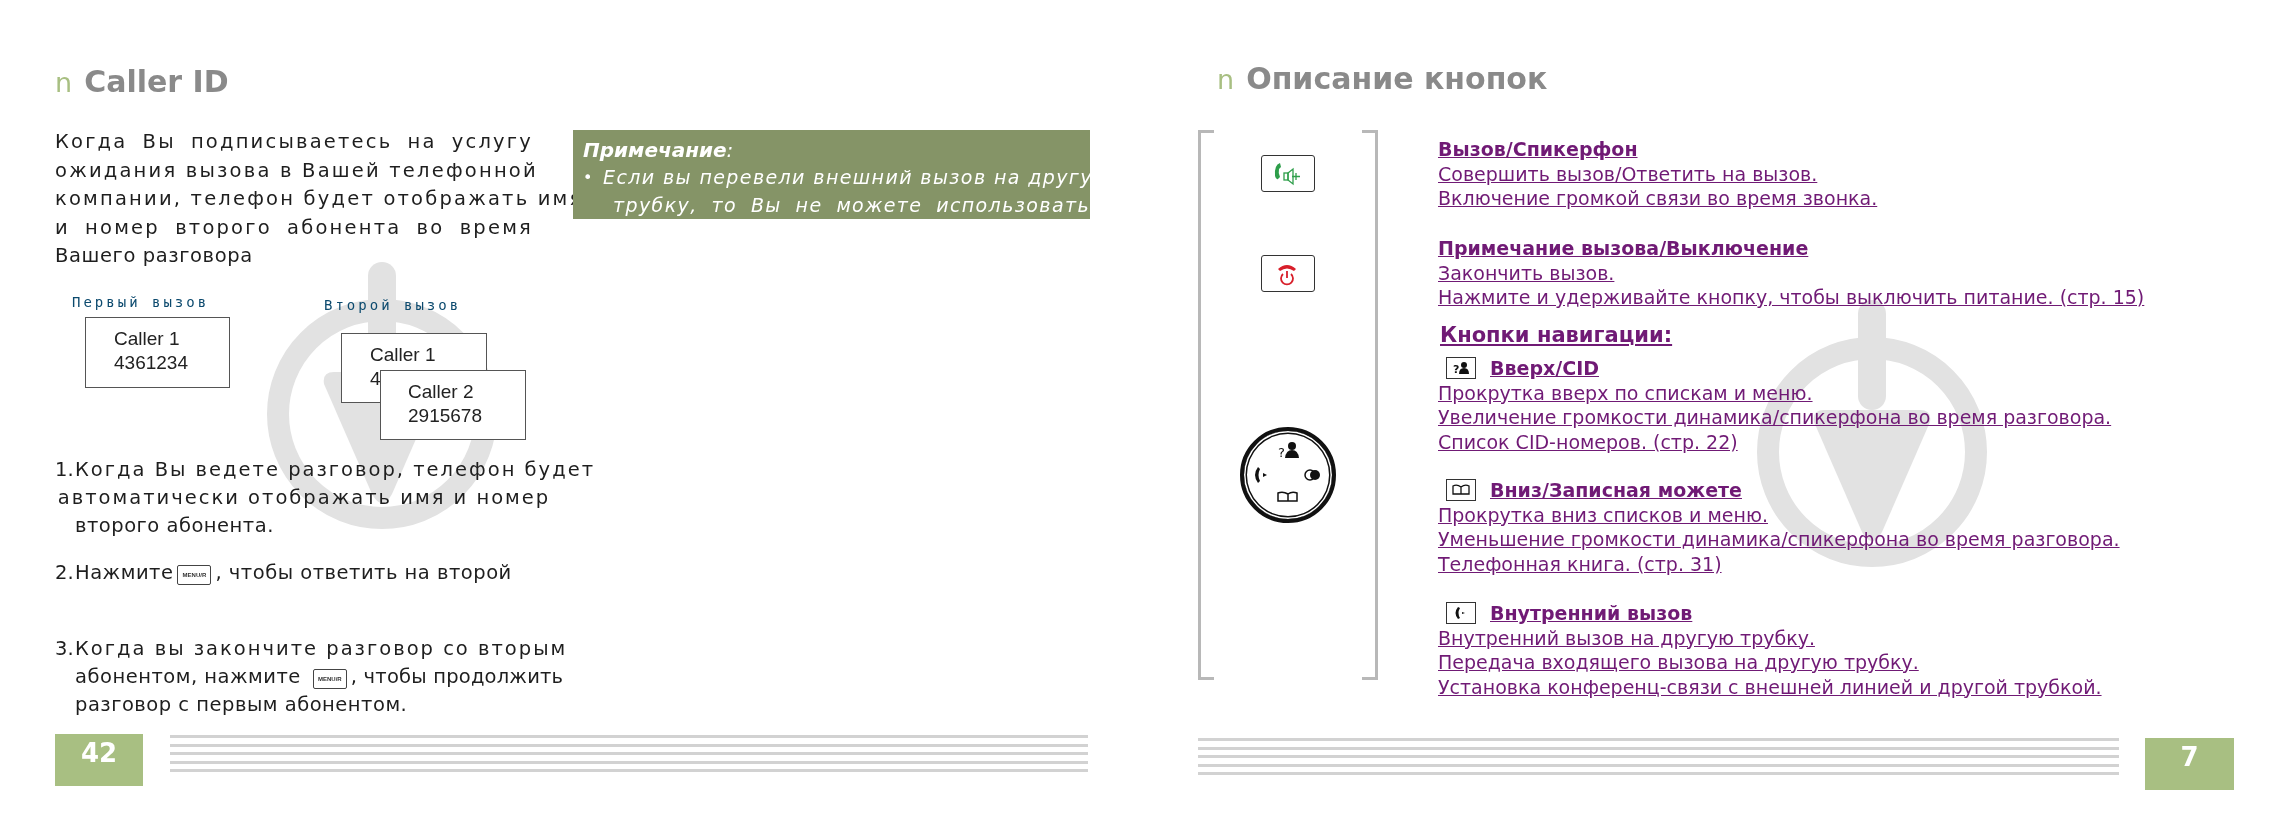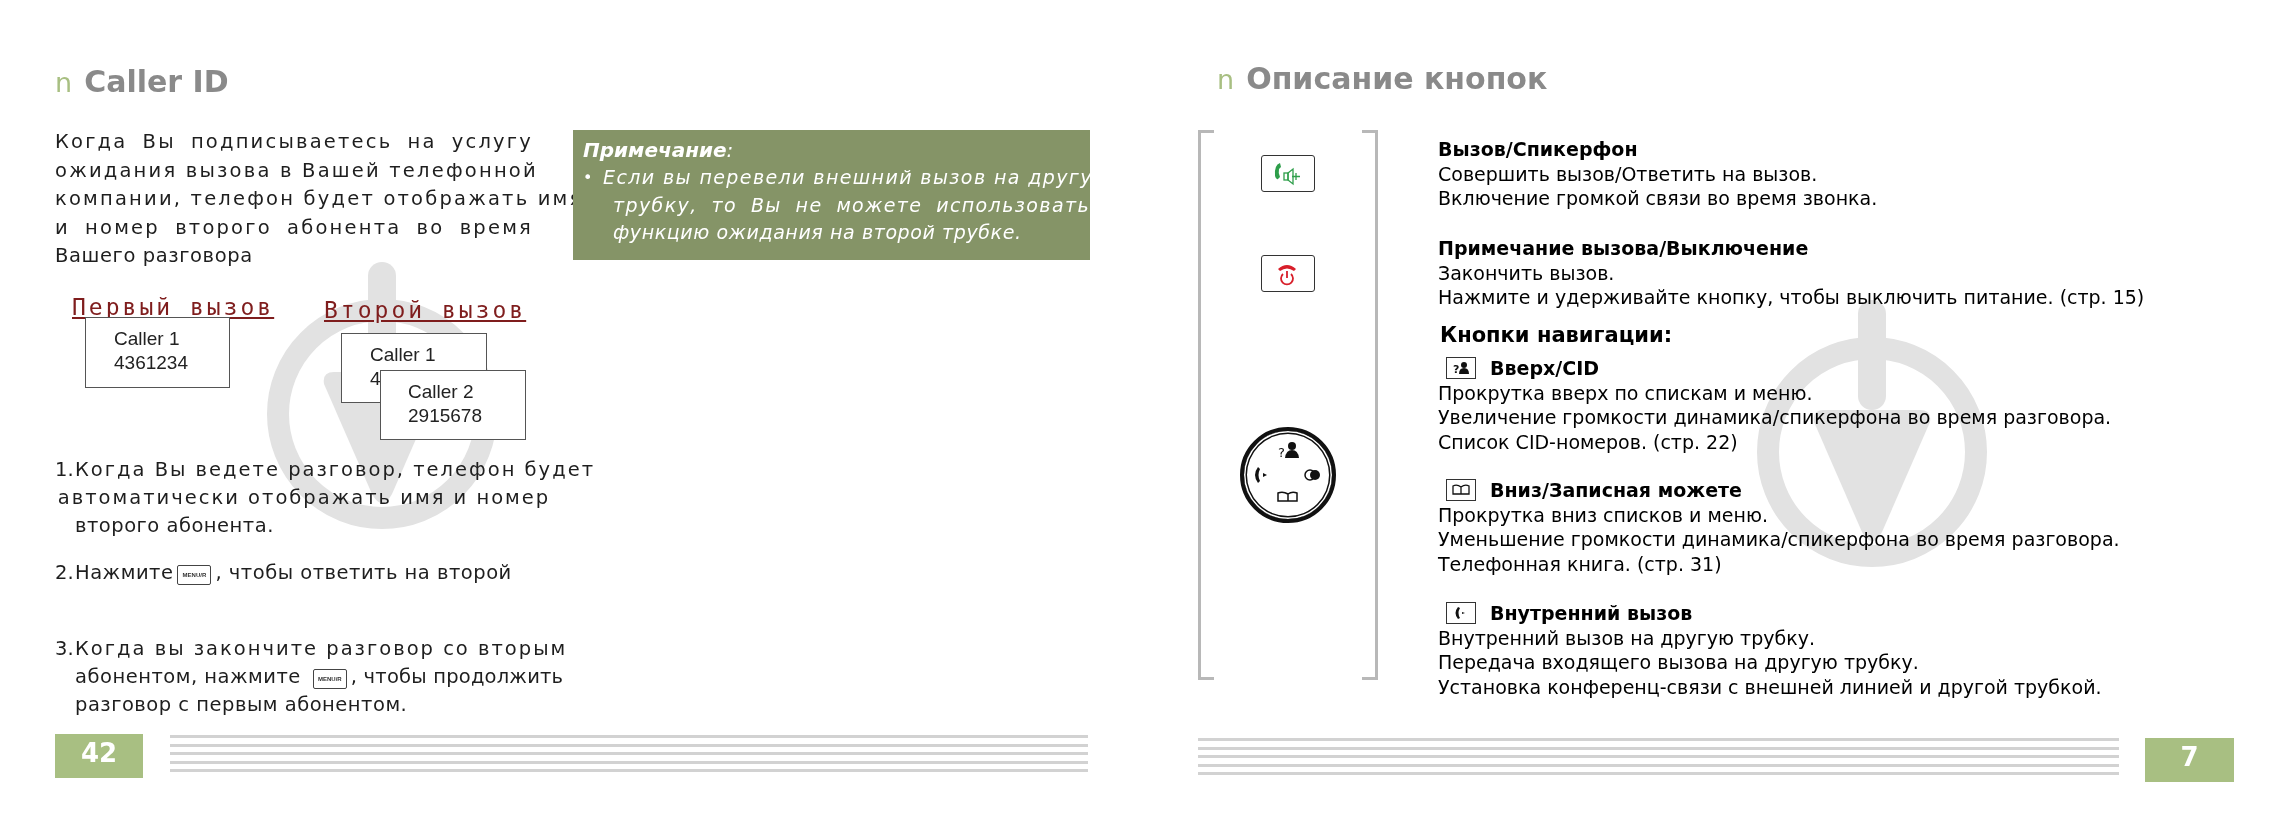--- a/index.html
+++ b/index.html
@@ -23,52 +23,52 @@
   .list-item .row { display: flex; white-space: nowrap; }
   .list-item .num { width: 20px; flex: none; }
   .list-item .txt { flex: 1; text-align: justify; text-align-last: justify; letter-spacing: 2px; }
   .list-item .txt.left { text-align-last: left; letter-spacing: 0.5px; }
   .list-item .indent { padding-left: 20px; justify-content: center; }
   .menu-key { display: inline-block; width: 32px; height: 18px; border: 1.3px solid #444; border-radius: 2px;
               font-size: 6px; line-height: 18px; text-align: center; vertical-align: 2px; letter-spacing: 0;
               font-family: "Liberation Sans", sans-serif; font-weight: bold; color: #333; margin: 0 4px; }
 
   
-  .diag-label { position: absolute; font-family: "DejaVu Sans Mono", monospace; font-size: 23px; letter-spacing: 3px; color: #7f1d1d; white-space: nowrap; text-decoration: underline; }
+  .diag-label { position: absolute; font-family: "DejaVu Sans Mono", monospace; font-size: 14px; letter-spacing: 3px; color: #0c4a6e; white-space: nowrap; }
   .caller-box { position: absolute; background: #fff; border: 1px solid #555; font-family: "Liberation Sans", sans-serif;
                 font-size: 19px; line-height: 24px; color: #222; }
   .caller-box .inner { position: absolute; left: 28px; top: 9px; }
 
   
-  .note { position: absolute; left: 573px; top: 130px; width: 517px; height: 130px; background: #859467;
+  .note { position: absolute; left: 573px; top: 130px; width: 517px; height: 89px; background: #859467;
           color: #ffffff; box-sizing: border-box; padding: 6px 0 0 10px; }
   .note .title { font-size: 20px; font-weight: bold; font-style: italic; line-height: 28px; }
   .note .title .colon { font-weight: normal; }
   .note .body { font-size: 19px; font-style: italic; line-height: 27.5px; letter-spacing: 1.4px; }
   .note .body .l1 { display: flex; white-space: nowrap; }
   .note .body .dot { width: 20px; flex: none; font-style: normal; font-size: 16px; }
   .note .body .j { flex: 1; text-align: justify; text-align-last: justify; }
   .note .body .l { padding-left: 30px; white-space: nowrap; text-align: justify; text-align-last: justify; }
   .note .body .l.last { text-align-last: left; letter-spacing: 0.6px; }
 
   
   .pg-box { position: absolute; background: #a8bf82; color: #fff; font-weight: bold; font-size: 26px;
-            text-align: center; line-height: 38px; height: 44px; }
+            text-align: center; line-height: 38px; height: 52px; }
   .rule-group { position: absolute; }
   .rule-group .rl { height: 3px; background: #d2d2d2; margin-bottom: 5.6px; }
 
   
   .bracket { position: absolute; left: 1198px; top: 130px; width: 180px; height: 550px; }
   .bracket .side { position: absolute; top: 0; bottom: 0; width: 3px; background: #b8b8b8; }
   .bracket .cap { position: absolute; height: 3px; width: 16px; background: #b8b8b8; }
   .key-btn { position: absolute; width: 54px; height: 37px; border: 1.6px solid #333; border-radius: 3px; background: #fff; box-sizing: border-box; }
   .nav-pad { position: absolute; left: 1240px; top: 427px; width: 96px; height: 96px; border-radius: 50%;
              border: 4px solid #111; box-sizing: border-box; box-shadow: inset 0 0 0 1.5px #fff, inset 0 0 0 3px #111; }
 
-  .desc { position: absolute; left: 1438px; font-size: 19px; line-height: 24.5px; color: #000000; white-space: nowrap; }
+  .desc { position: absolute; left: 1438px; font-size: 19px; line-height: 24.5px; color: #701a75; white-space: nowrap; text-decoration: underline; }
   .desc .h { font-weight: bold; }
   .desc .h-big { font-weight: bold; font-size: 21px; }
   .desc .key-head { display: flex; align-items: center; font-weight: bold; }
   .inline-key { display: inline-flex; width: 30px; height: 22px; border: 1.4px solid #333; box-sizing: border-box;
                 margin-right: 14px; align-items: center; justify-content: center; margin-left: 8px; }
 </style>
 </head>
 <body>
 
 <svg class="wm" style="left:262px;top:262px" width="240" height="280" viewBox="0 0 240 280">

